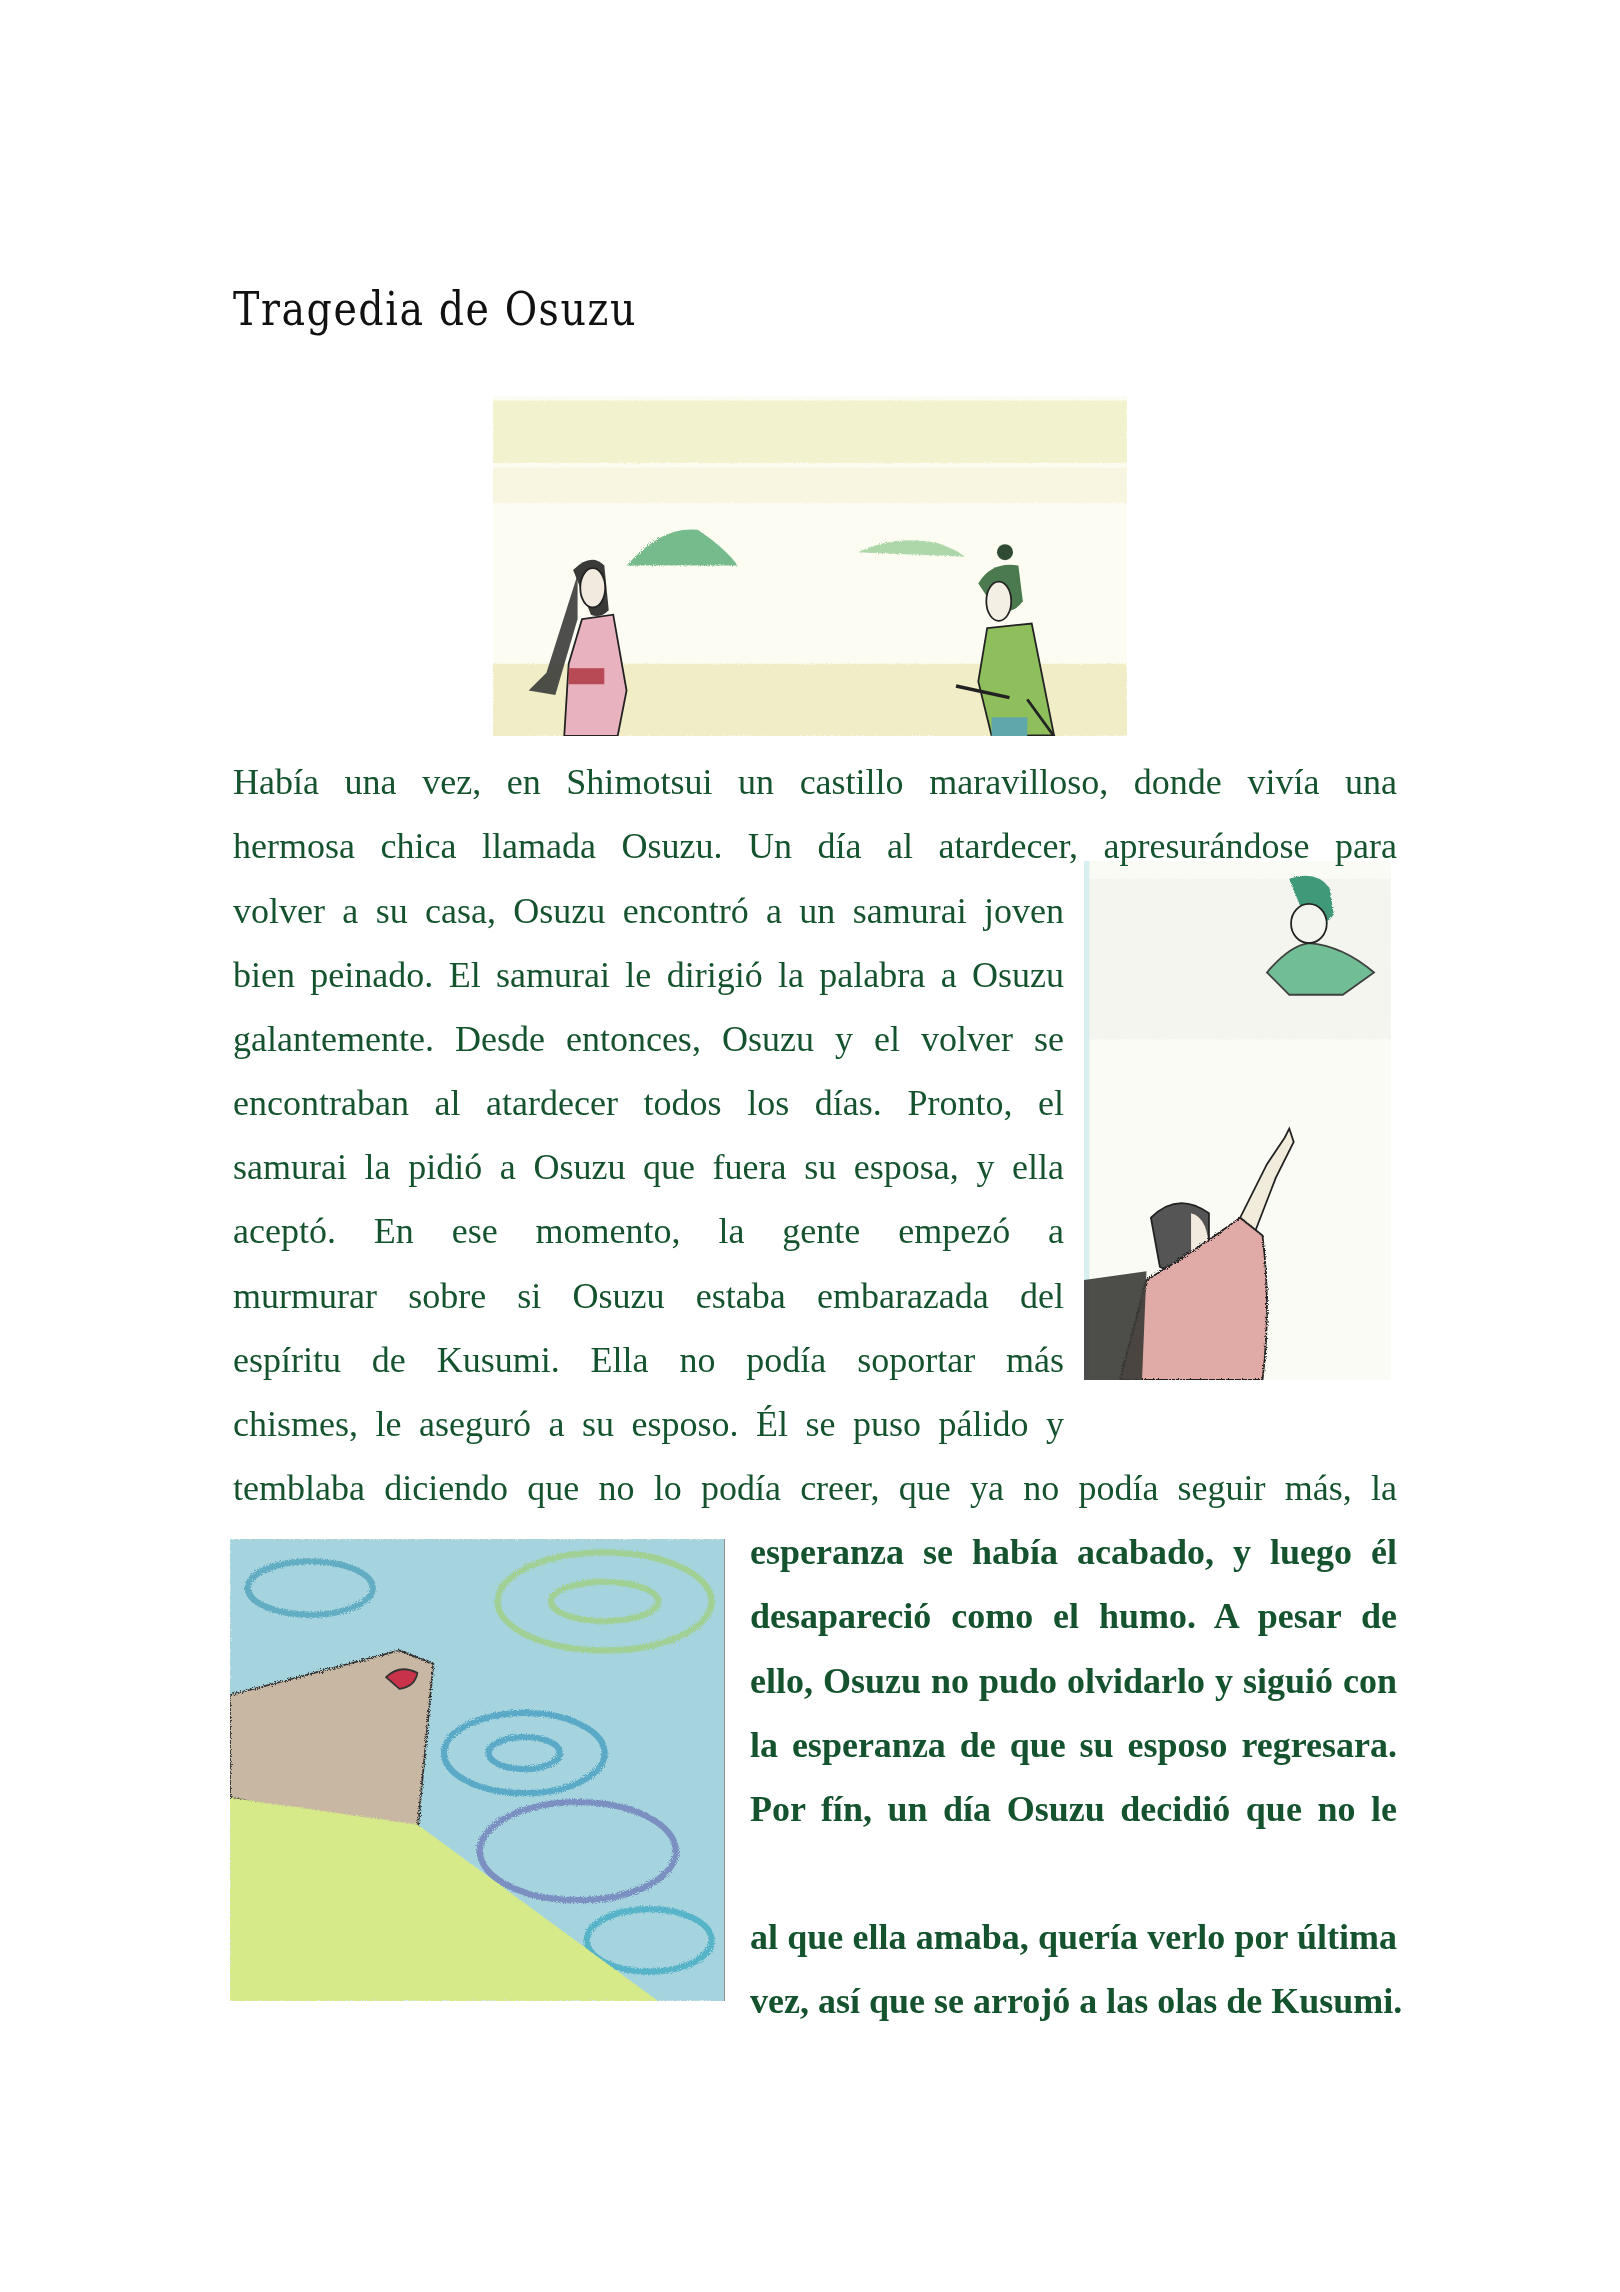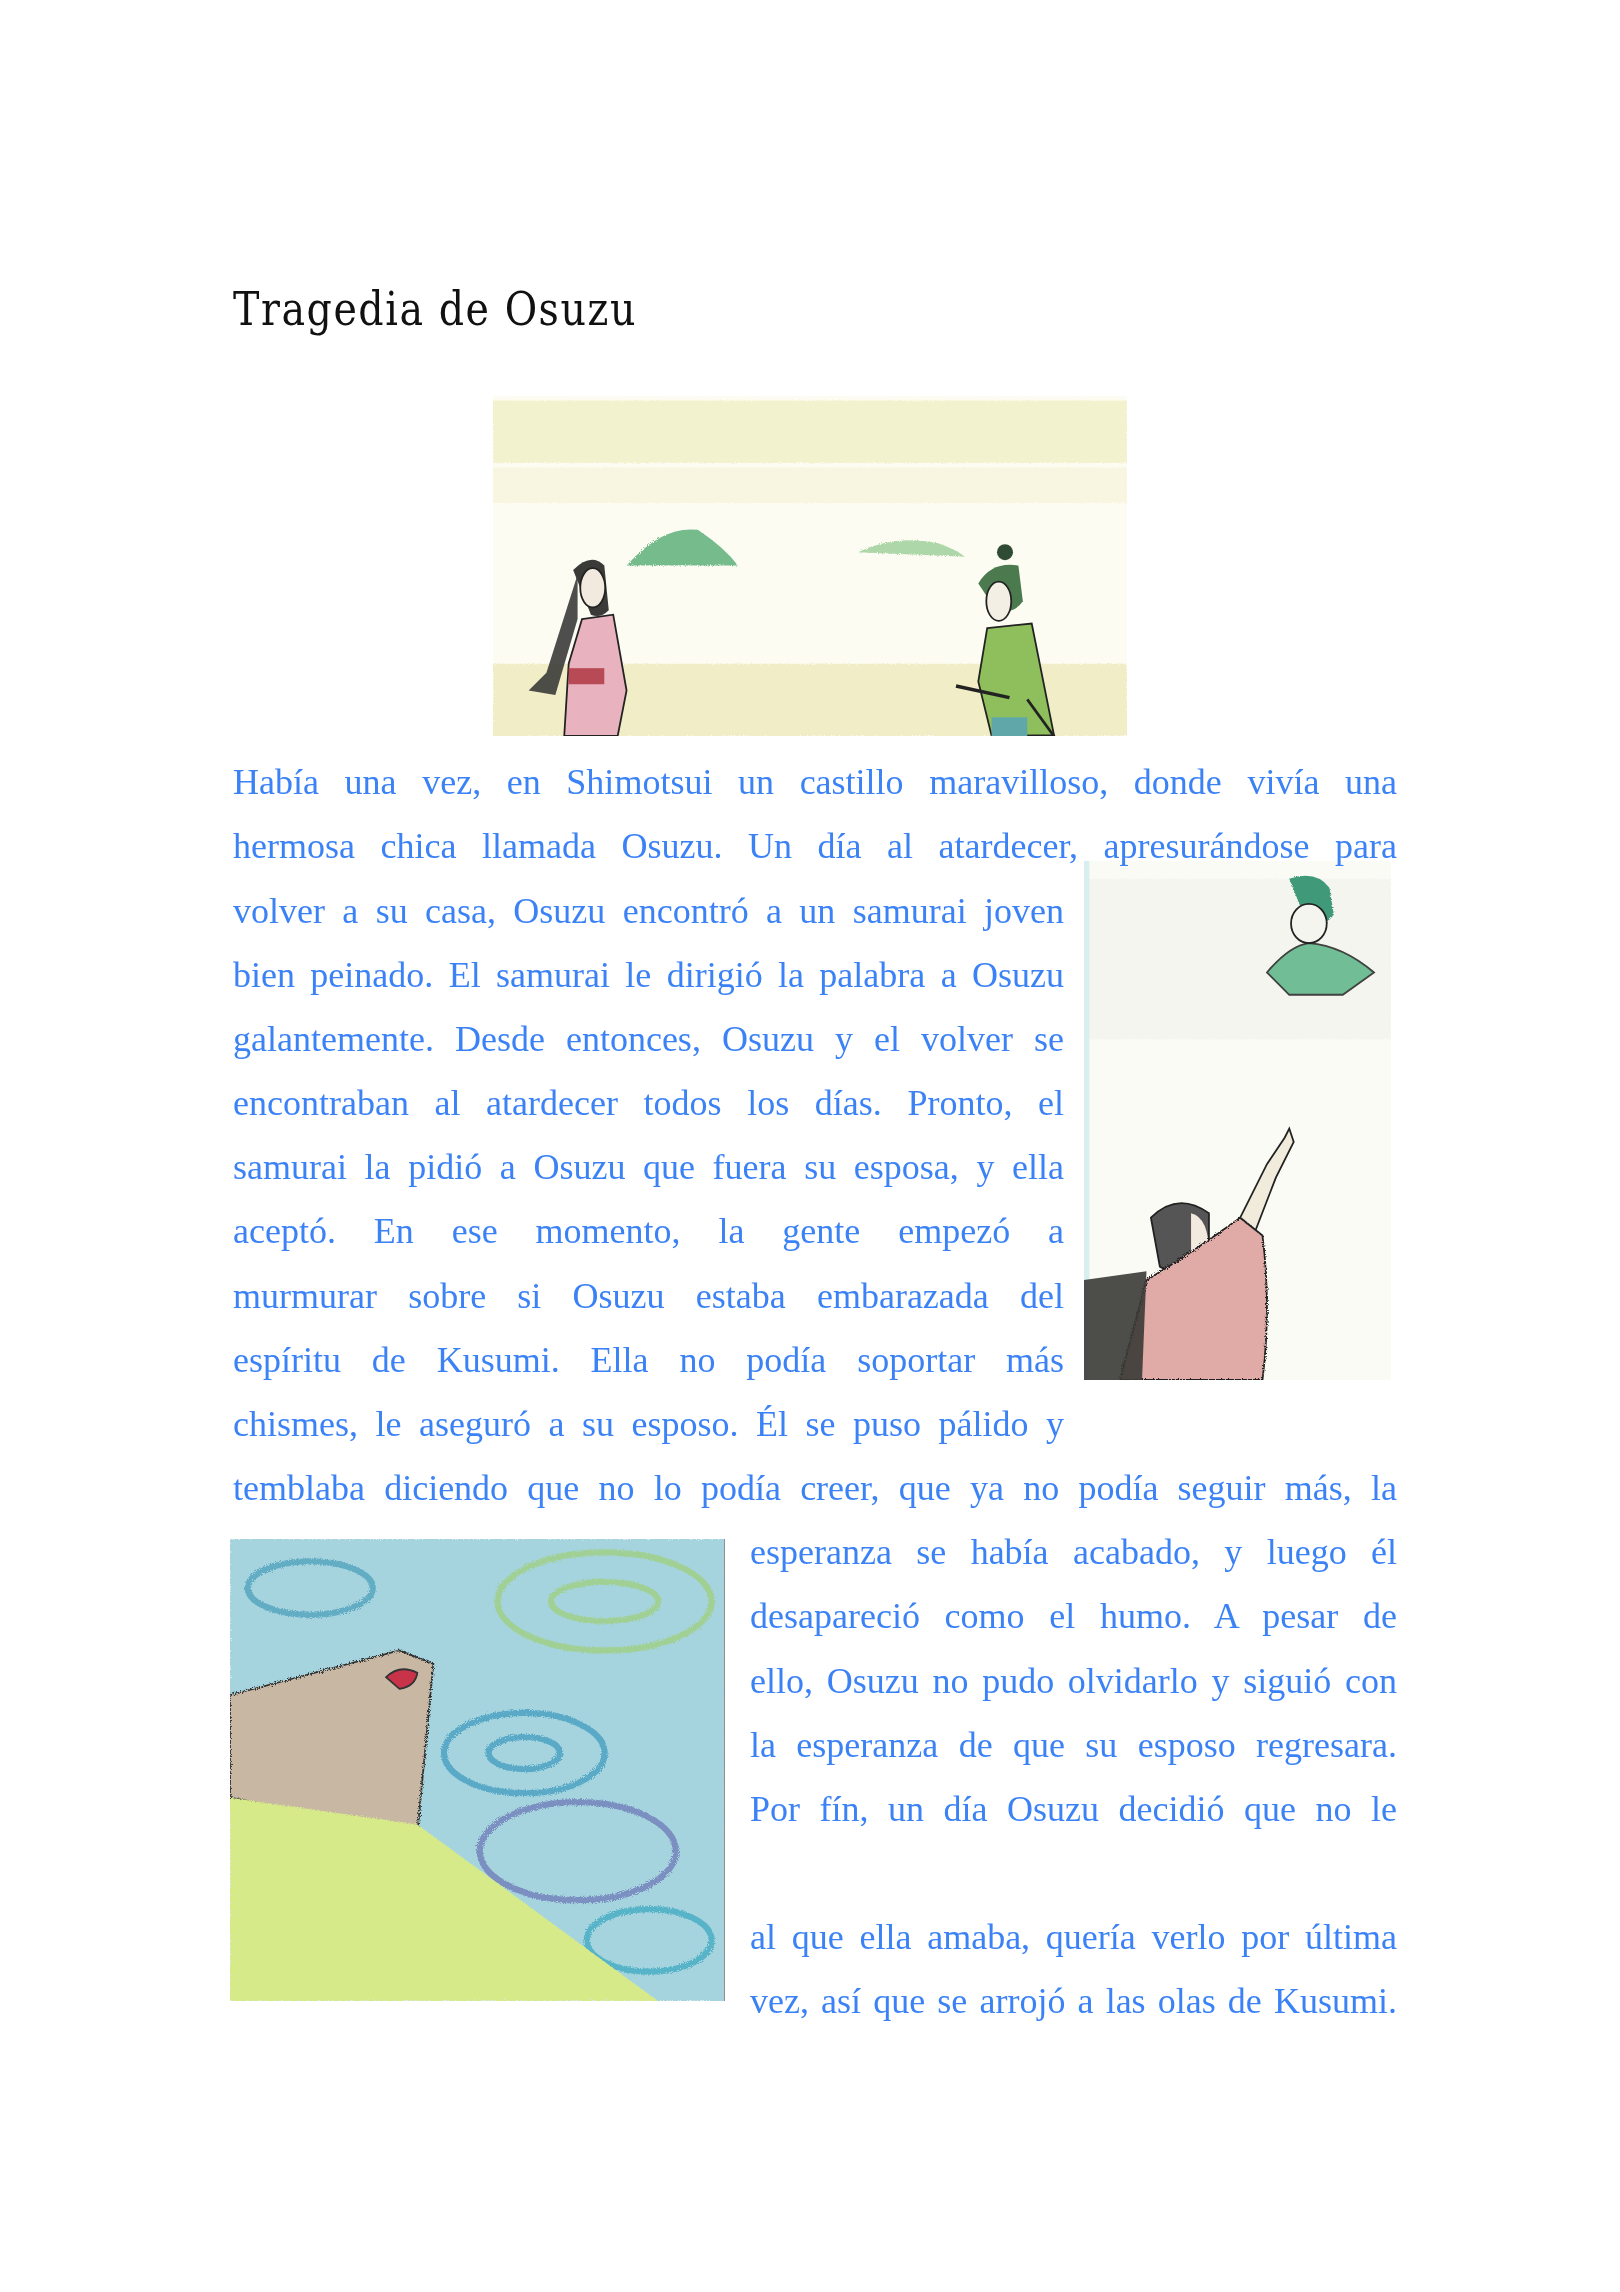--- a/index.html
+++ b/index.html
@@ -11,26 +11,26 @@
       font-family: "DejaVu Serif", "Liberation Serif", serif;
       font-size: 46px; letter-spacing: 1.8px; color: #111;
       transform: scaleX(0.86); transform-origin: left top;
       white-space: nowrap;
     }
 
     .line {
       position: absolute;
       font-family: "Liberation Serif", "DejaVu Serif", serif;
       font-size: 36px; line-height: 64px; height: 64px;
-      color: #3b82f6; white-space: nowrap;
+      color: #14532d; white-space: nowrap;
       text-align: justify; text-align-last: justify;
     }
     .full { left: 233px; width: 1164px; }
     .leftcol { left: 233px; width: 831px; }
-    .rightcol { left: 750px; width: 647px; }
+    .rightcol { left: 750px; width: 647px; font-weight: bold; }
 
     .illus { position: absolute; overflow: hidden; }
     .illus svg { display: block; width: 100%; height: 100%; }
   </style>
 </head>
 <body>
 
 <div class="page">
 
   <div class="title">Tragedia de Osuzu</div>

